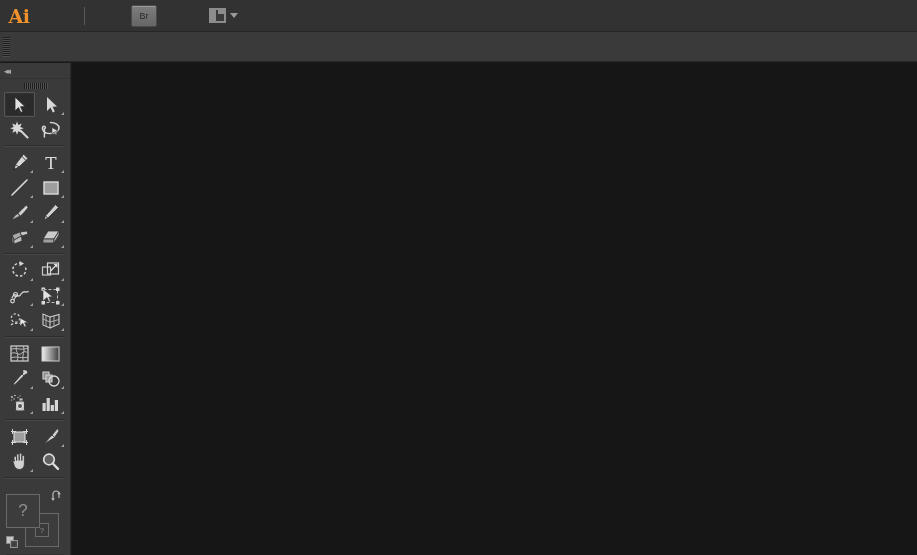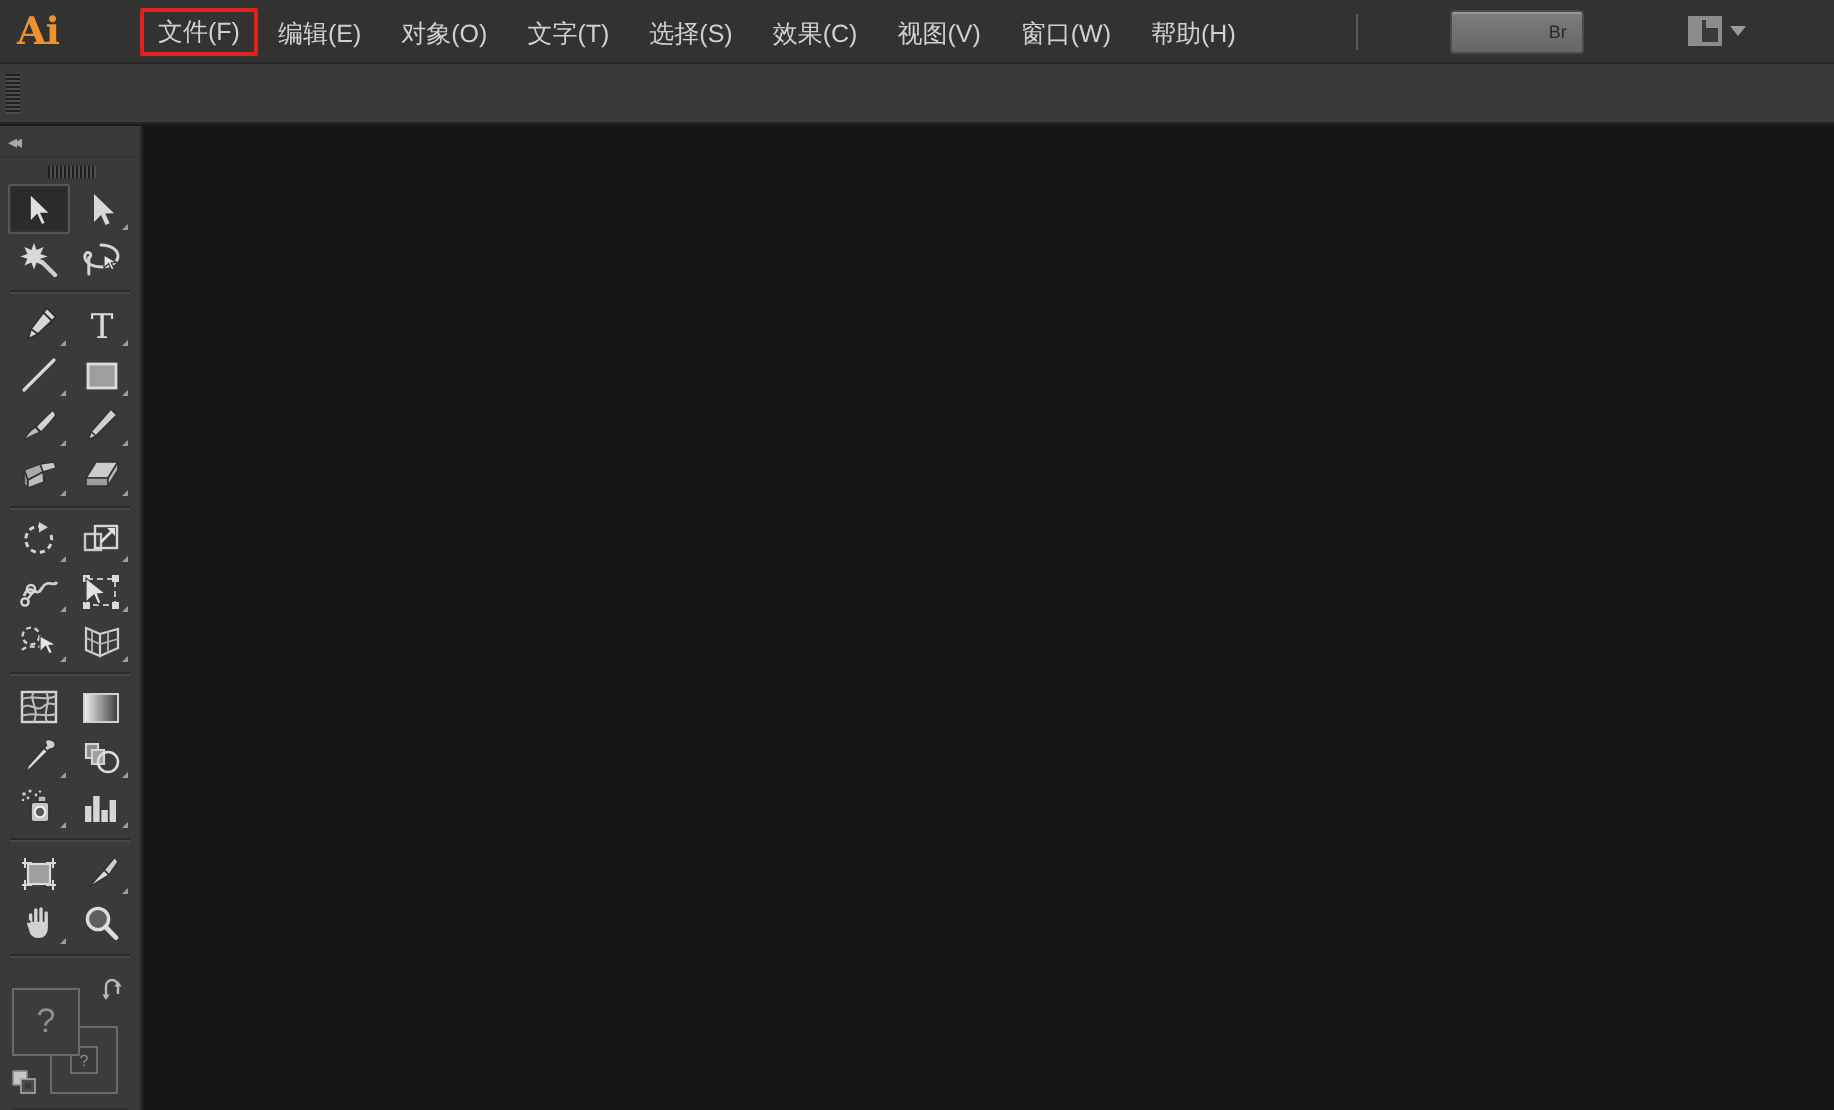--- a/index.html
+++ b/index.html
@@ -82,21 +82,20 @@
     border: 1px solid #4a4a4a;
     border-radius: 2px;
     display: flex;
     align-items: center;
     justify-content: center;
     color: #2a2a2a;
     font-size: 9px;
     font-weight: normal;
     cursor: pointer;
     box-shadow: inset 0 1px 0 #9a9a9a;
-    padding-left: 41px;
   }
   .ws-switcher {
     display: flex;
     align-items: center;
     margin-left: 16px;
     cursor: pointer;
   }
   .ws-icon {
     width: 17px; height: 15px;
     border: 2px solid #8c8c8c;
@@ -304,31 +303,20 @@
   }
 </style>
 </head>
 <body>
 
 <div id="app">
 
   <div class="menubar">
     <div class="ai-logo">Ai</div>
 
-    <div class="menu-items">
-      <div class="menu-item highlighted">文件(F)</div>
-      <div class="menu-item">编辑(E)</div>
-      <div class="menu-item">对象(O)</div>
-      <div class="menu-item">文字(T)</div>
-      <div class="menu-item">选择(S)</div>
-      <div class="menu-item">效果(C)</div>
-      <div class="menu-item">视图(V)</div>
-      <div class="menu-item">窗口(W)</div>
-      <div class="menu-item">帮助(H)</div>
-    </div>
 
     <div class="menu-sep"></div>
 
     <div class="br-button">Br</div>
 
     <div class="ws-switcher">
       <div class="ws-icon"></div>
       <div class="ws-caret"></div>
       <span></span>
     </div>

